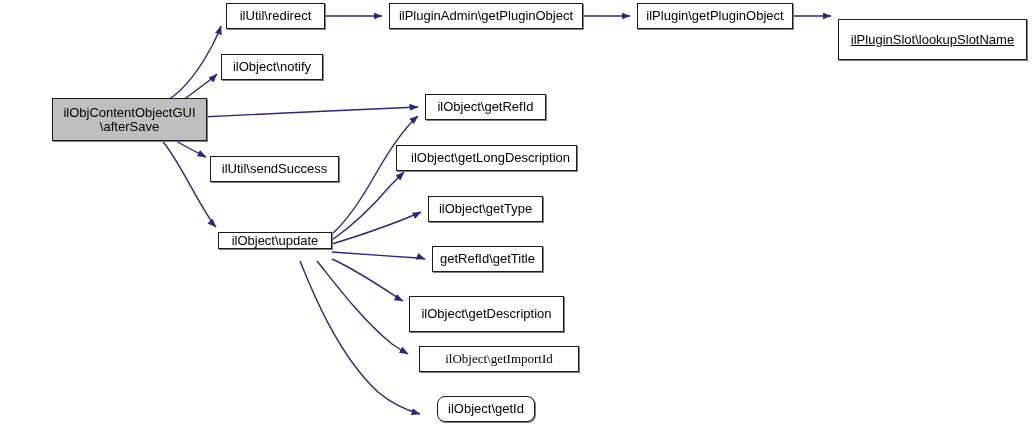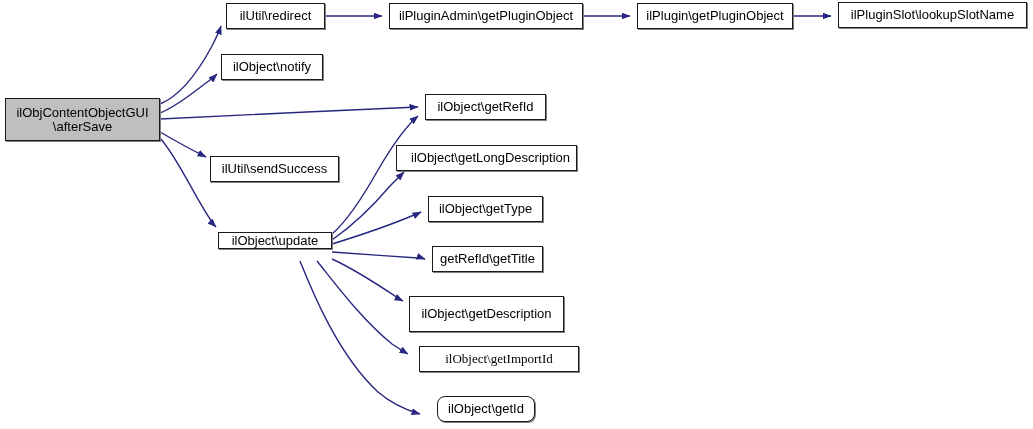--- a/index.html
+++ b/index.html
@@ -36,20 +36,21 @@
     justify-content: center;
     text-align: center;
     white-space: pre-line;
     box-shadow: 1px 1px 0 0 #808080;
     cursor: pointer;
     user-select: none;
   }
   .node.root {
     background: #bfbfbf;
     border: 1px solid #1a1a1a;
+    margin-left: 47px;
   }
 </style>
 </head>
 <body>
 
 <div id="graph-canvas">
 
   <svg id="edge-layer" viewBox="0 0 1033 429" xmlns="http://www.w3.org/2000/svg">
     <defs>
       <marker id="arrowhead" markerWidth="9" markerHeight="7" refX="8.5" refY="3.5" orient="auto" markerUnits="userSpaceOnUse">
@@ -74,21 +75,21 @@
         <path d="M300,261 C312,291 338,355 378,392 C392,404 406,410 420,414" fill="none" stroke="#27277f" stroke-width="1.4" marker-end="url(#arrowhead)"></path>
       </g>
   </svg>
 
   <div id="nodes-group">
       <div class="node root" style="left: 5px; top: 98px; width: 155px; height: 43px;">ilObjContentObjectGUI
 \afterSave</div>
       <div class="node" style="left: 226px; top: 3px; width: 99px; height: 26px;">ilUtil\redirect</div>
       <div class="node" style="left: 389px; top: 3px; width: 194px; height: 26px;">ilPluginAdmin\getPluginObject</div>
       <div class="node" style="left: 637px; top: 3px; width: 156px; height: 26px;">ilPlugin\getPluginObject</div>
-      <div class="node" style="left: 838px; top: 2px; width: 189px; height: 26px;">ilPluginSlot\lookupSlotName</div>
+      <div class="node" style="left: 838px; top: 19px; width: 189px; height: 41px; text-decoration: underline;">ilPluginSlot\lookupSlotName</div>
       <div class="node" style="left: 221px; top: 54px; width: 102px; height: 26px;">ilObject\notify</div>
       <div class="node" style="left: 425px; top: 94px; width: 121px; height: 26px;">ilObject\getRefId</div>
       <div class="node" style="left: 210px; top: 156px; width: 129px; height: 26px;">ilUtil\sendSuccess</div>
       <div class="node" style="left: 396px; top: 145px; width: 181px; height: 26px; padding-left: 8px;">ilObject\getLongDescription</div>
       <div class="node" style="left: 428px; top: 196px; width: 115px; height: 26px;">ilObject\getType</div>
       <div class="node" style="left: 218px; top: 232px; width: 114px; height: 17px;">ilObject\update</div>
       <div class="node" style="left: 432px; top: 246px; width: 111px; height: 26px;">getRefId\getTitle</div>
       <div class="node" style="left: 409px; top: 296px; width: 155px; height: 36px;">ilObject\getDescription</div>
       <div class="node" style="left: 419px; top: 346px; width: 160px; height: 26px; font-family: Liberation Serif, serif;">ilObject\getImportId</div>
       <div class="node" style="left: 437px; top: 396px; width: 98px; height: 26px; border-radius: 8px;">ilObject\getId</div>

